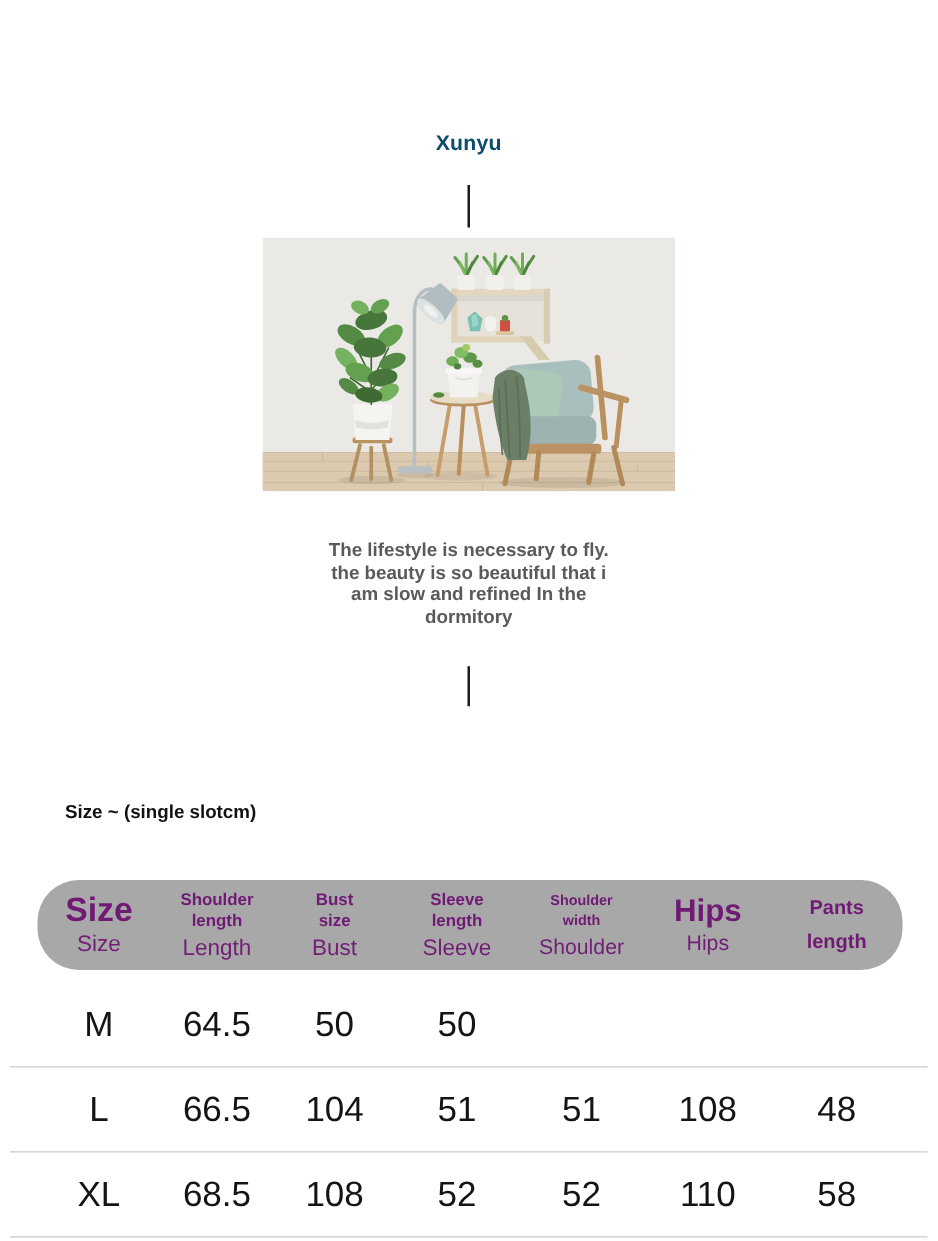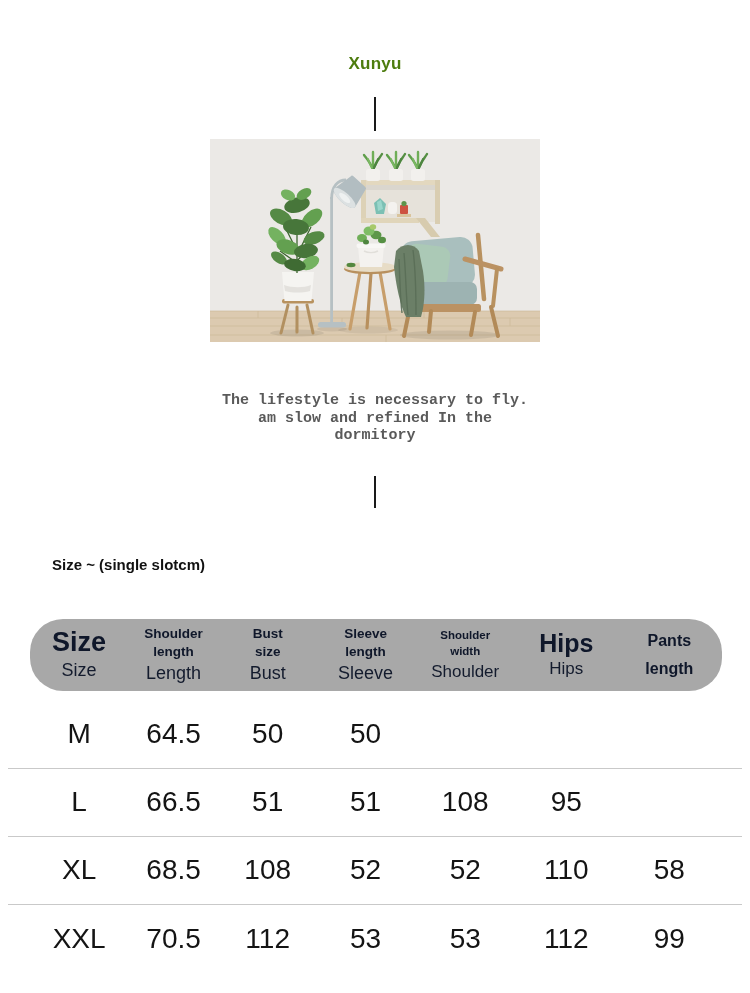--- a/index.html
+++ b/index.html
@@ -1,40 +1,40 @@
 <!DOCTYPE html>
 <html><head>
 <meta charset="utf-8">
 <style>
   * { margin:0; padding:0; box-sizing:border-box; }
   html,body { background:#fff; }
   body { width:750px; font-family:"Liberation Sans", sans-serif; }
   .page { position:relative; width:750px; height:993px; overflow:hidden; background:#ffffff; }
 
-  .brand { padding-top:53px; text-align:center; font-size:17px; line-height:22px;
-           font-weight:700; color:#4d7c0f; letter-spacing:.2px; }
+  .brand { padding-top:104px; text-align:center; font-size:17px; line-height:22px;
+           font-weight:700; color:#0c4a6e; letter-spacing:.2px; }
 
   .vline { width:2px; background:#1a1a1a; margin-left:auto; margin-right:auto; }
   .vline-top { height:34px; margin-top:22px; }
   .vline-bottom { height:32px; margin-top:31px; }
 
   .hero { width:330px; height:203px; margin:8px auto 0; }
   .hero svg { display:block; width:330px; height:203px; }
 
-  .caption { margin-top:50px; text-align:center; font-weight:700; font-size:15px;
-             line-height:17.5px; color:#5a5a5a;font-family:Liberation Mono, monospace; }
+  .caption { margin-top:39px; text-align:center; font-weight:700; font-size:15px;
+             line-height:17.5px; color:#5a5a5a; }
   .caption span { display:block; }
 
-  .size-note { margin:48px 0 0 52px; font-weight:700; font-size:15px; color:#111; }
+  .size-note { margin:76px 0 0 52px; font-weight:700; font-size:15px; color:#111; }
 
   .thead { margin:46px 28px 0 30px; height:72px; border-radius:33px; background:#a8a8a8;
            display:grid; grid-template-columns:14.2% 13.1% 14.1% 14.2% 14.6% 14.6% 15.2%;
            align-items:stretch; }
   .hcell { display:flex; flex-direction:column; align-items:center; justify-content:center;
-           text-align:center; color:#0f172a; }
+           text-align:center; color:#701a75; }
   .hp { font-weight:700; white-space:pre-line; }
   .hp-xl  { font-size:27px; line-height:1.05; }
   .hp-md  { font-size:13.5px; line-height:1.28; }
   .hp-sm  { font-size:11.5px; line-height:1.4; }
   .hp-xl2 { font-size:25px; line-height:1.05; }
   .hp-pants { font-size:16px; line-height:1.7; }
   .hs { font-weight:400; font-size:18px; line-height:1.15; margin-top:3px; opacity:.97; }
   .hs-sm { font-size:17px; }
 
   .tbody { margin-top:10px; }
@@ -213,20 +213,21 @@
           <path d="M194,114 C196,136 196,158 198,176"></path>
           <path d="M203,111 C206,134 206,156 206,176"></path>
           <path d="M189,120 C190,140 190,158 192,174"></path>
         </g>
       </g>
     </svg>
   </div>
 
   <div class="caption">
     <span>The lifestyle is necessary to fly.</span>
+    <span>the beauty is so beautiful that i</span>
     <span>am slow and refined In the</span>
     <span>dormitory</span>
   </div>
 
   <div class="vline vline-bottom"></div>
 
   <div class="size-note">Size ~ (single slotcm)</div>
 
   <div>
     <div class="thead">
@@ -268,24 +269,25 @@
     <div class="tbody">
       <div class="trow">
         <div>M</div>
         <div>64.5</div>
         <div>50</div>
         <div>50</div>
       </div>
       <div class="trow">
         <div>L</div>
         <div>66.5</div>
+        <div>104</div>
         <div>51</div>
         <div>51</div>
         <div>108</div>
-        <div>95</div>
+        <div>48</div>
       </div>
       <div class="trow">
         <div>XL</div>
         <div>68.5</div>
         <div>108</div>
         <div>52</div>
         <div>52</div>
         <div>110</div>
         <div>58</div>
       </div>

